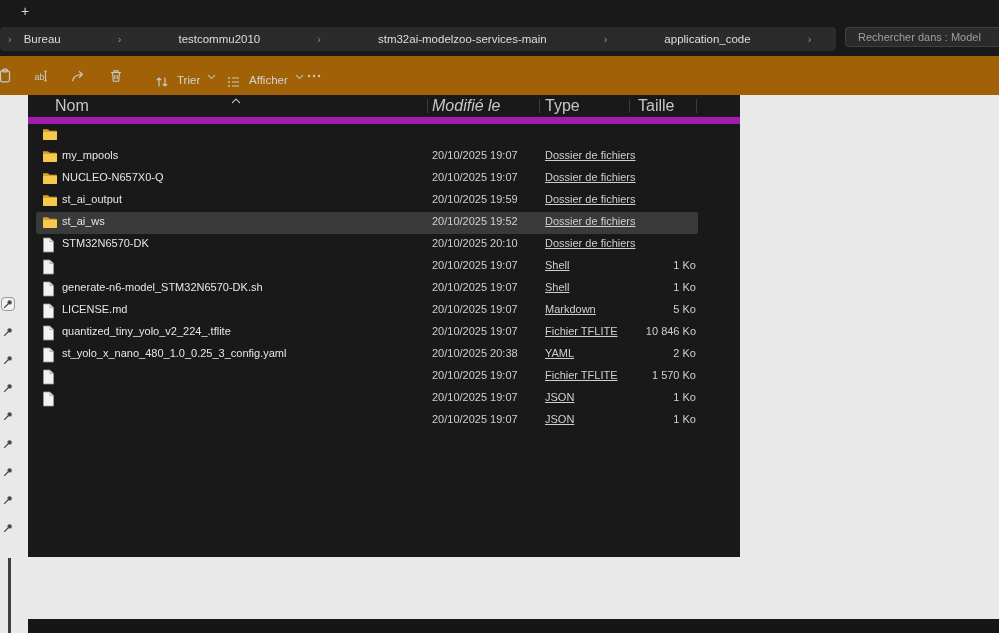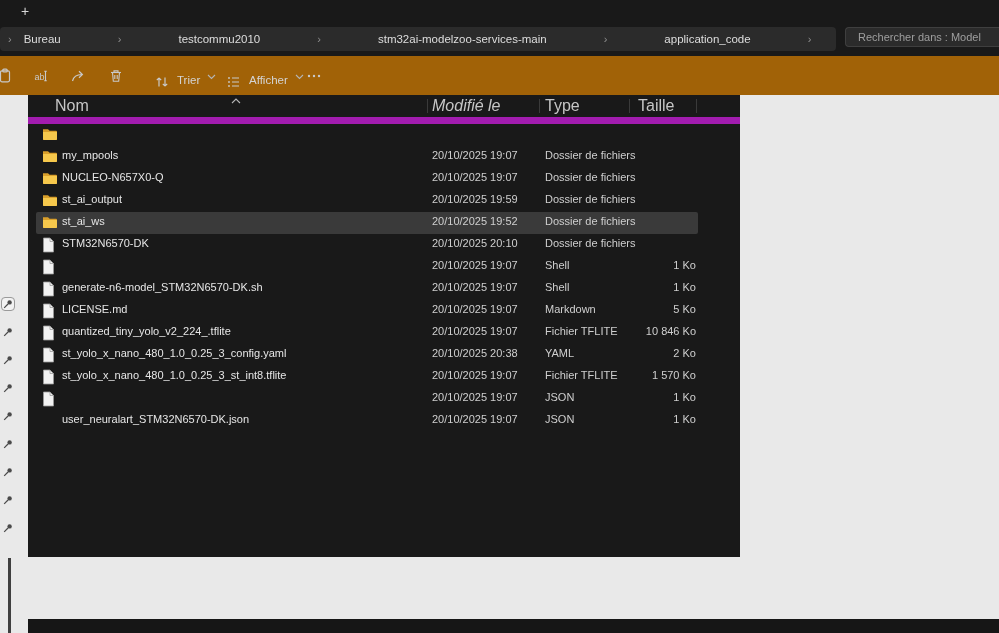--- a/index.html
+++ b/index.html
@@ -57,21 +57,21 @@
   .hsep.s1{left:399px;} .hsep.s2{left:511px;} .hsep.s3{left:601px;} .hsep.s4{left:668px;}
   .rows{position:relative;}
   .row{position:relative;height:22px;cursor:default;}
   .row.selected::before{
     content:"";position:absolute;left:8px;right:42px;top:0;bottom:0;
     background:#3a3a3a;border-radius:2px;
   }
   .cell{position:absolute;top:8px;line-height:22px;font-size:11px;white-space:nowrap;z-index:1;margin-top:12px;}
   .c-name{left:34px;color:#e6e6e6;}
   .c-mod{left:404px;color:#cfcfcf;}
-  .c-type{left:517px;color:#cfcfcf;}
+  .c-type{left:517px;color:#cfcfcf;text-decoration:underline;}
   .c-size{right:44px;width:90px;text-align:right;color:#cfcfcf;}
   .icon-slot{position:absolute;left:14px;top:3px;width:16px;height:16px;z-index:1;}
   
   .leftrail{
     position:absolute;left:0;top:298px;width:16px;display:flex;flex-direction:column;
     gap:16px;align-items:center;
   }
   .pin{width:12px;height:12px;display:flex;align-items:center;justify-content:center;cursor:pointer;}
   .pin.boxed{outline:1px solid #9a9a9a;border-radius:3px;background:#f2f2f2;}
   .leftline{position:absolute;left:8px;top:558px;width:3px;height:75px;background:#3f3f3f;cursor:pointer;}
@@ -326,21 +326,20 @@
   </div>
 
   <div class="row kind-file">
     <span class="icon-slot">
       
       <svg class="i-file" width="13" height="16" viewBox="0 0 13 16">
         <path d="M1.5 1 h6.5 l3.5 3.5 V15 h-10 z" fill="#f2f2f2" stroke="#9a9a9a" stroke-width="0.8"></path>
         <path d="M8 1 v3.5 h3.5" fill="none" stroke="#9a9a9a" stroke-width="0.8"></path>
       </svg>
     </span>
-    <span class="cell c-name">st_yolo_x_nano_480_1.0_0.25_3_st_int8.tflite</span>
     <span class="cell c-mod">20/10/2025 19:07</span>
     <span class="cell c-type">Fichier TFLITE</span>
     <span class="cell c-size">1 570 Ko</span>
   </div>
 
   <div class="row kind-file">
     <span class="icon-slot">
       
       <svg class="i-file" width="13" height="16" viewBox="0 0 13 16">
         <path d="M1.5 1 h6.5 l3.5 3.5 V15 h-10 z" fill="#f2f2f2" stroke="#9a9a9a" stroke-width="0.8"></path>
@@ -353,21 +352,20 @@
   </div>
 
   <div class="row kind-file">
     <span class="icon-slot">
       
       <svg class="i-file" width="13" height="16" viewBox="0 0 13 16">
         <path d="M1.5 1 h6.5 l3.5 3.5 V15 h-10 z" fill="#f2f2f2" stroke="#9a9a9a" stroke-width="0.8"></path>
         <path d="M8 1 v3.5 h3.5" fill="none" stroke="#9a9a9a" stroke-width="0.8"></path>
       </svg>
     </span>
-    <span class="cell c-name">user_neuralart_STM32N6570-DK.json</span>
     <span class="cell c-mod">20/10/2025 19:07</span>
     <span class="cell c-type">JSON</span>
     <span class="cell c-size">1 Ko</span>
   </div>
 </div>
   </div>
 
   <div class="leftrail" id="leftrail">
       <span class="pin boxed">
         <svg width="10" height="10" viewBox="0 0 10 10">

